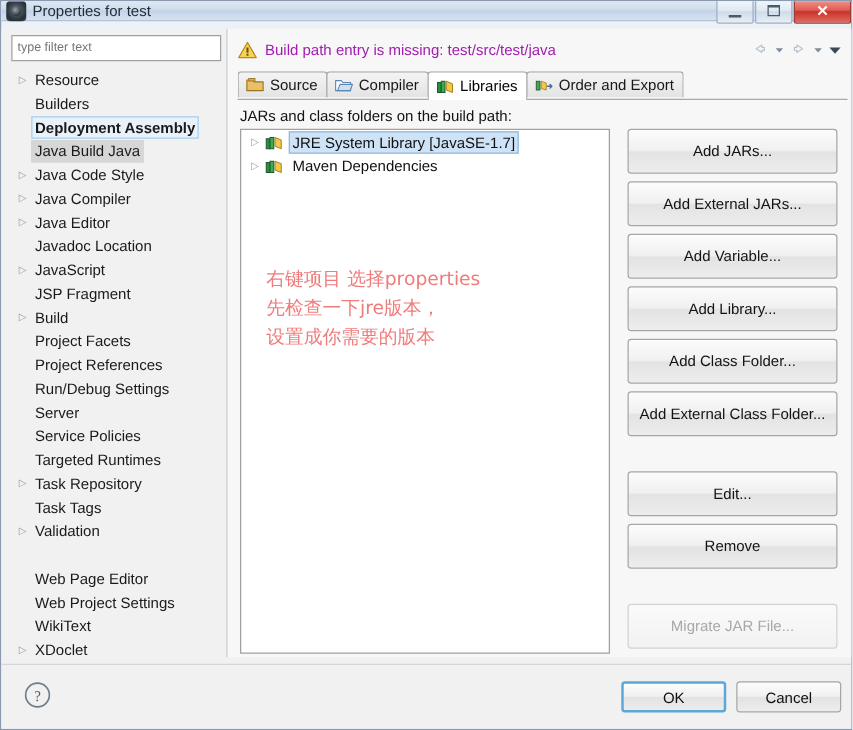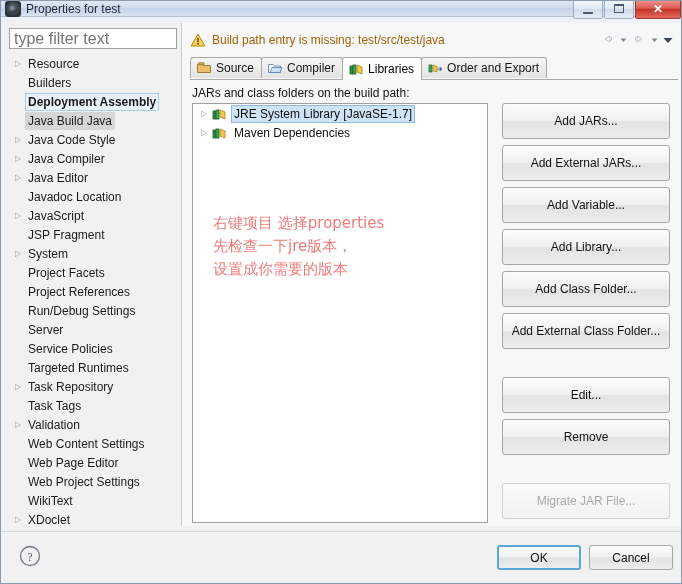--- a/index.html
+++ b/index.html
@@ -119,21 +119,21 @@
     width: 168px;
     height: 498px;
   }
   .filter-input {
     width: 168px;
     height: 21px;
     box-sizing: border-box;
     border: 1px solid #a0a0a0;
     background: #ffffff;
     font-family: "Liberation Sans", sans-serif;
-    font-size: 16px;
+    font-size: 10px;
     color: #8d8d8d;
     padding: 2px 4px;
     outline: none;
   }
   .tree-scroll {
     position: absolute;
     left: 0; top: 26px;
     width: 168px;
     height: 470px;
     overflow: hidden;
@@ -195,21 +195,21 @@
   }
   .warn-icon {
     width: 16px; height: 16px;
     flex: 0 0 16px;
     position: relative;
     margin-right: 6px;
   }
   .warn-icon svg { display: block; }
   .msg-text {
     font-size: 12px;
-    color: #a16207;
+    color: #a21caf;
     flex: 1 1 auto;
     white-space: nowrap;
   }
   .nav-btns {
     display: flex;
     align-items: center;
     flex: 0 0 auto;
     margin-right: 8px;
   }
   .nav-arrow {
@@ -452,21 +452,21 @@
           <div class="tree-item">
             <span class="tree-arrow">▷</span>
             <span class="tree-label">JavaScript</span>
           </div>
           <div class="tree-item">
             <span class="tree-arrow empty">&nbsp;</span>
             <span class="tree-label">JSP Fragment</span>
           </div>
           <div class="tree-item">
             <span class="tree-arrow">▷</span>
-            <span class="tree-label">System</span>
+            <span class="tree-label">Build</span>
           </div>
           <div class="tree-item">
             <span class="tree-arrow empty">&nbsp;</span>
             <span class="tree-label">Project Facets</span>
           </div>
           <div class="tree-item">
             <span class="tree-arrow empty">&nbsp;</span>
             <span class="tree-label">Project References</span>
           </div>
           <div class="tree-item">
@@ -492,21 +492,20 @@
           <div class="tree-item">
             <span class="tree-arrow empty">&nbsp;</span>
             <span class="tree-label">Task Tags</span>
           </div>
           <div class="tree-item">
             <span class="tree-arrow">▷</span>
             <span class="tree-label">Validation</span>
           </div>
           <div class="tree-item">
             <span class="tree-arrow empty">&nbsp;</span>
-            <span class="tree-label">Web Content Settings</span>
           </div>
           <div class="tree-item">
             <span class="tree-arrow empty">&nbsp;</span>
             <span class="tree-label">Web Page Editor</span>
           </div>
           <div class="tree-item">
             <span class="tree-arrow empty">&nbsp;</span>
             <span class="tree-label">Web Project Settings</span>
           </div>
           <div class="tree-item">

